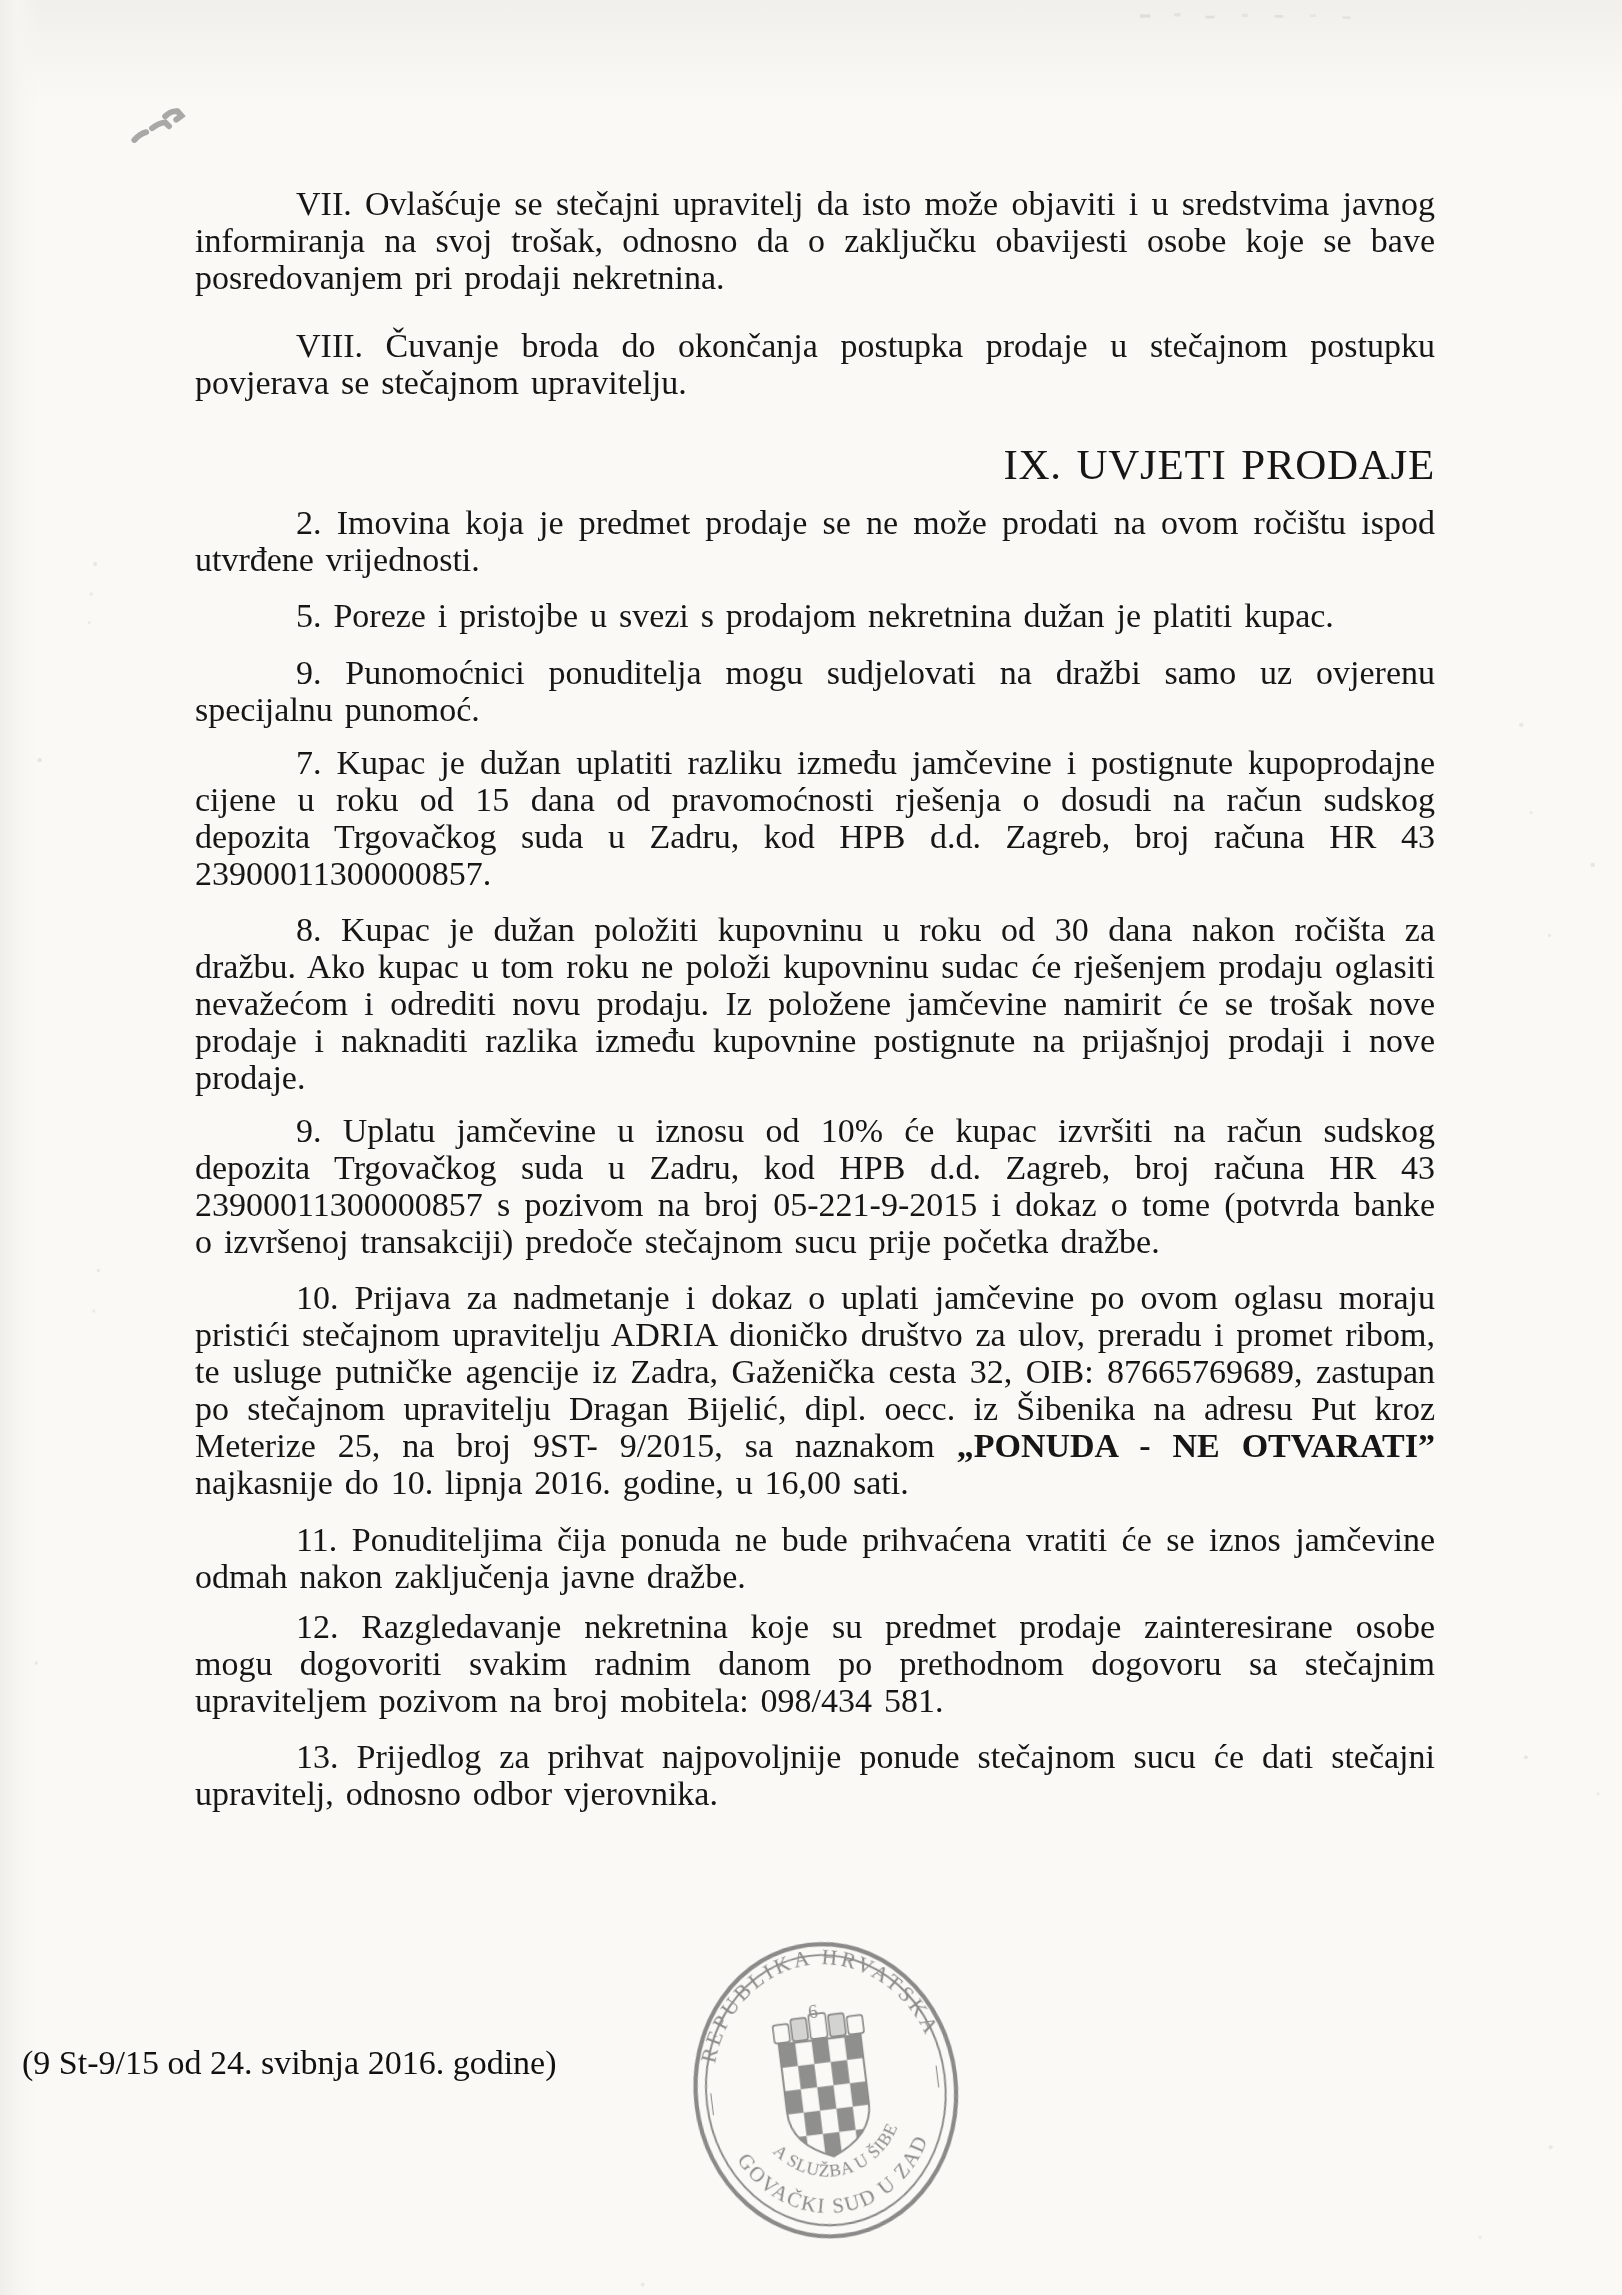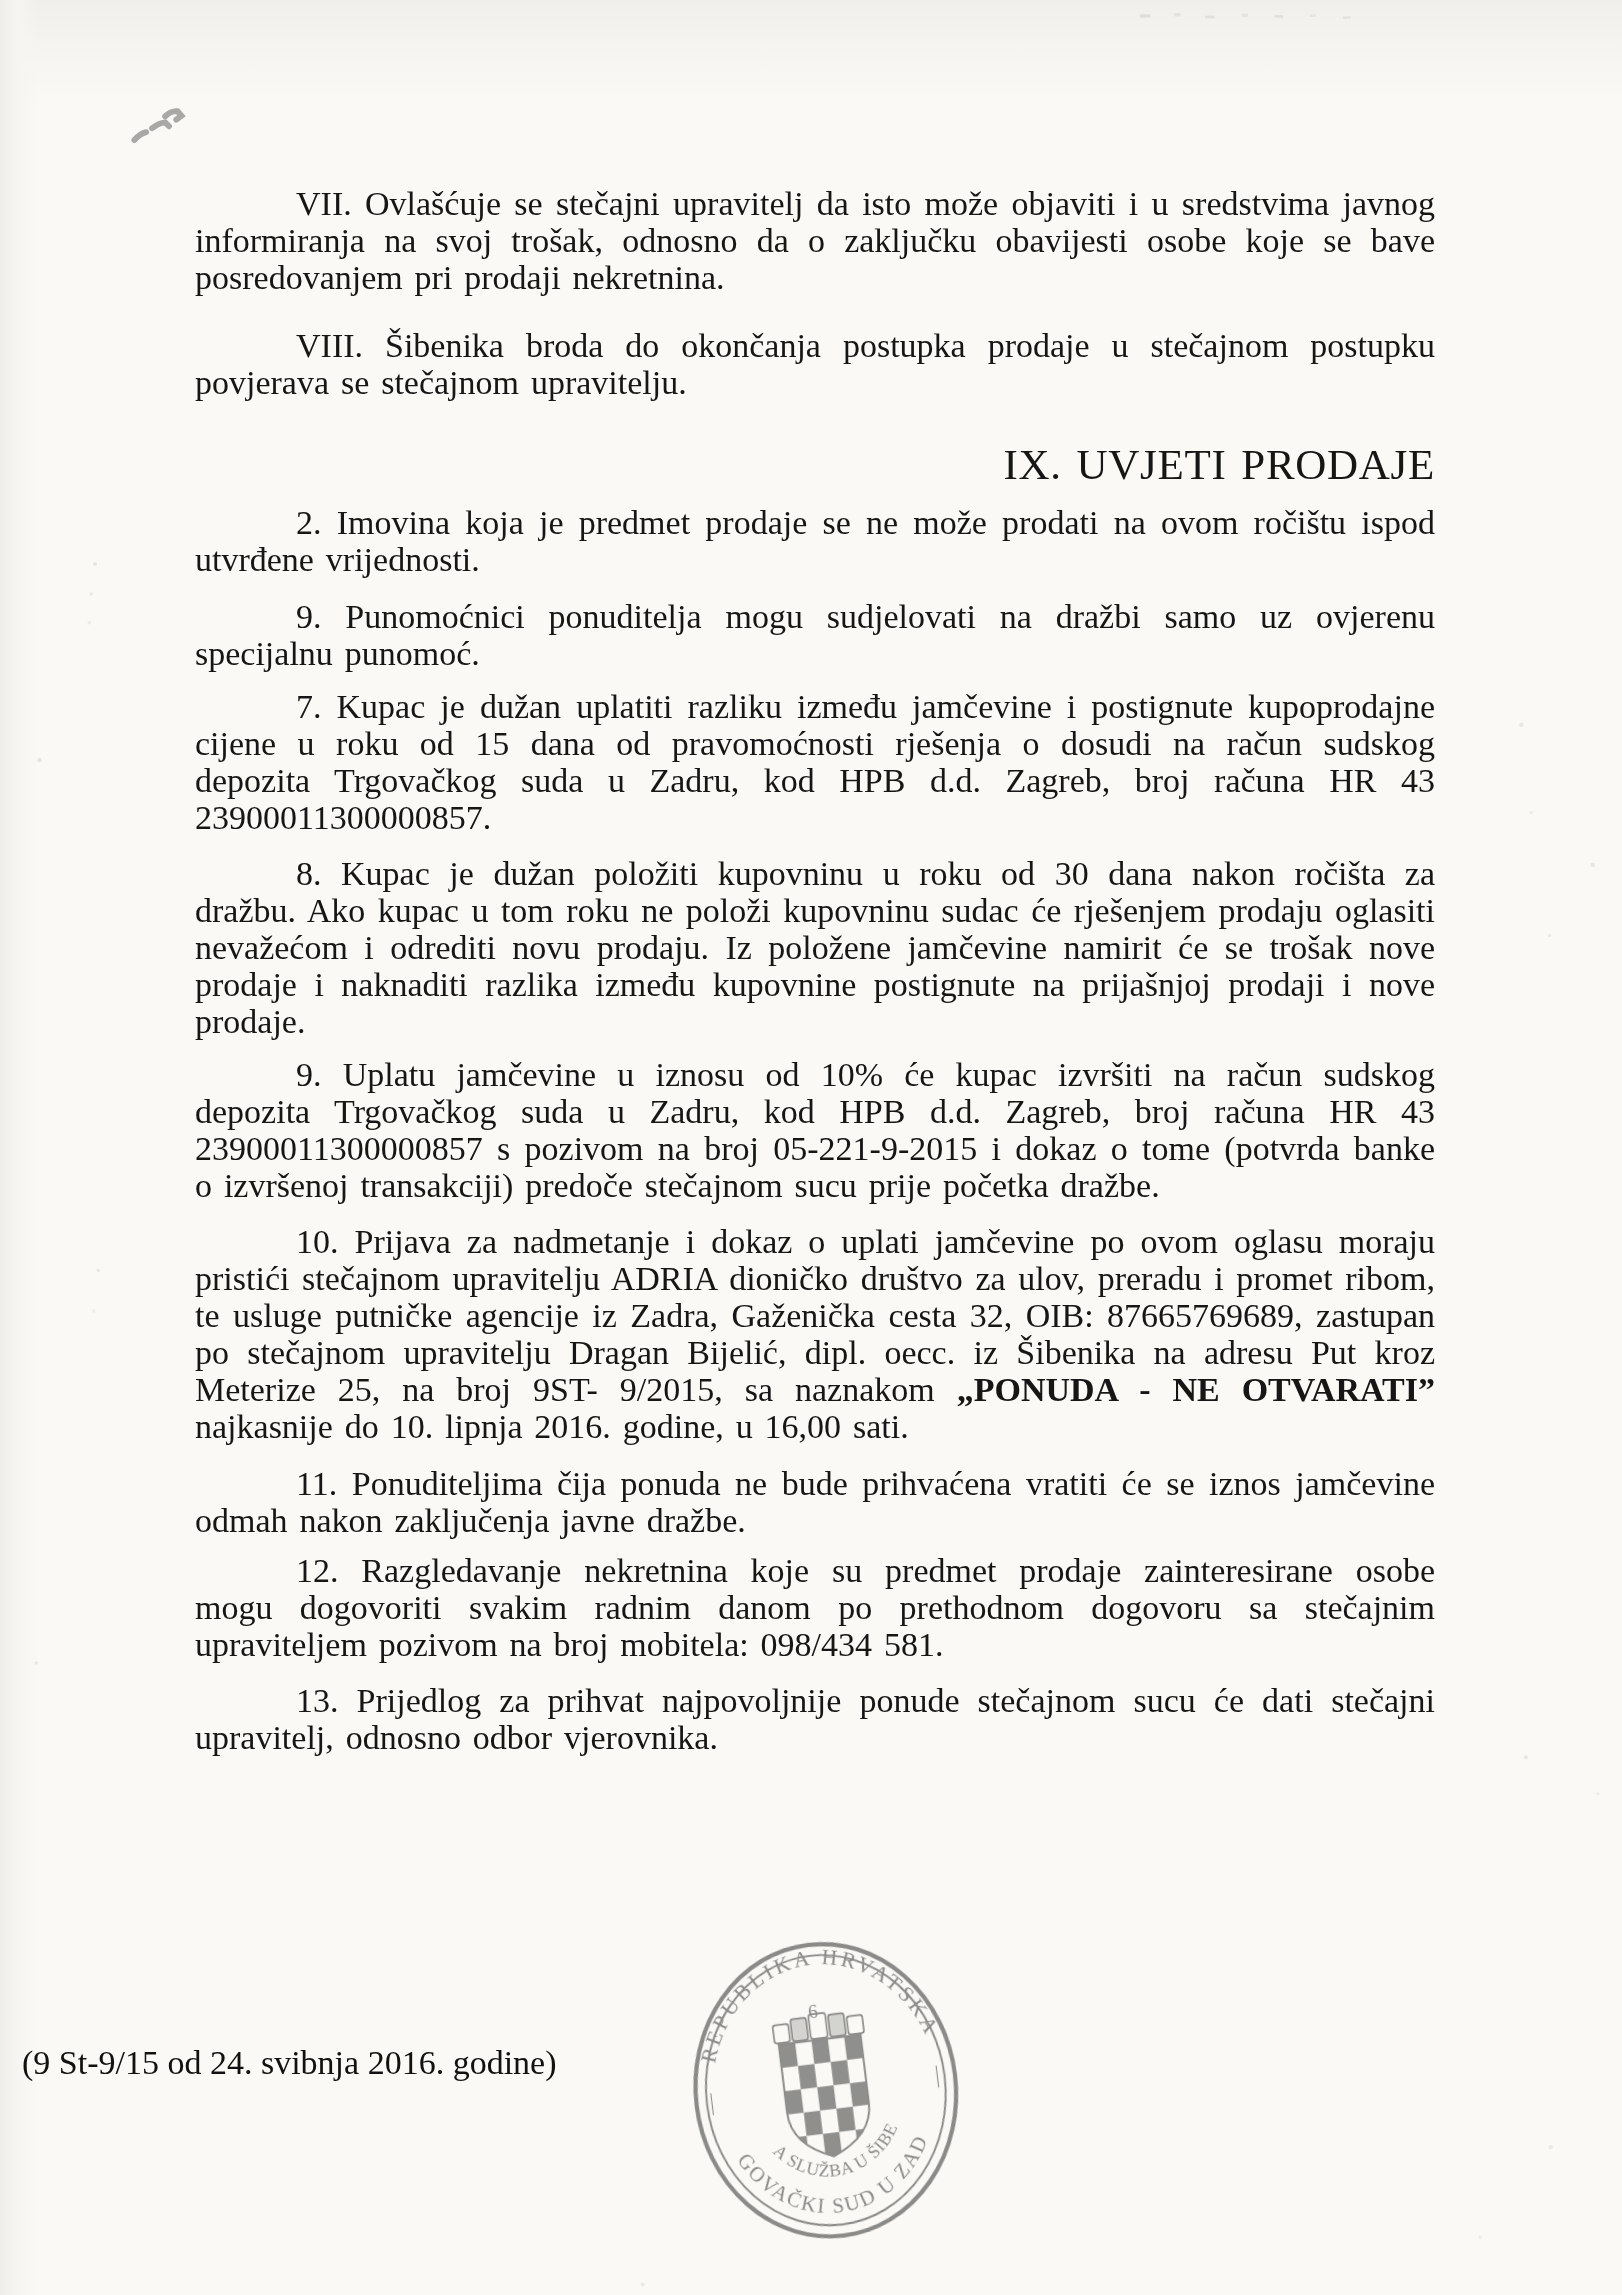--- a/index.html
+++ b/index.html
@@ -157,23 +157,24 @@
           <rect x="217.6" y="258" width="25.2" height="36"></rect>
         <rect x="142" y="294" width="25.2" height="36"></rect>
           <rect x="192.4" y="294" width="25.2" height="36"></rect>
           <rect x="242.8" y="294" width="25.2" height="36"></rect>
       </g>
     </g>
   </svg>
 
   <div class="content">
     <p class="para">VII. Ovlašćuje se stečajni upravitelj da isto može objaviti i u sredstvima javnog informiranja na svoj trošak, odnosno da o zaključku obavijesti osobe koje se bave posredovanjem pri prodaji nekretnina.</p>
-    <p class="para mt48">VIII. Šibenika broda do okončanja postupka prodaje u stečajnom postupku povjerava se stečajnom upravitelju.</p>
+    <p class="para mt48">VIII. Čuvanje broda do okončanja postupka prodaje u stečajnom postupku povjerava se stečajnom upravitelju.</p>
     <p class="heading mt58">IX. UVJETI PRODAJE</p>
     <p class="para mt20">2. Imovina koja je predmet prodaje se ne može prodati na ovom ročištu ispod utvrđene vrijednosti.</p>
+    <p class="para mt29">5. Poreze i pristojbe u svezi s prodajom nekretnina dužan je platiti kupac.</p>
     <p class="para mt30">9. Punomoćnici ponuditelja mogu sudjelovati na dražbi samo uz ovjerenu specijalnu punomoć.</p>
     <p class="para mt25">7. Kupac je dužan uplatiti razliku između jamčevine i postignute kupoprodajne cijene u roku od 15 dana od pravomoćnosti rješenja o dosudi na račun sudskog depozita Trgovačkog suda u Zadru, kod HPB d.d. Zagreb, broj računa HR 43 23900011300000857.</p>
     <p class="para mt29">8. Kupac je dužan položiti kupovninu u roku od 30 dana nakon ročišta za dražbu. Ako kupac u tom roku ne položi kupovninu sudac će rješenjem prodaju oglasiti nevažećom i odrediti novu prodaju. Iz položene jamčevine namirit će se trošak nove prodaje i naknaditi razlika između kupovnine postignute na prijašnjoj prodaji i nove prodaje.</p>
     <p class="para mt25">9. Uplatu jamčevine u iznosu od 10% će kupac izvršiti na račun sudskog depozita Trgovačkog suda u Zadru, kod HPB d.d. Zagreb, broj računa HR 43 23900011300000857 s pozivom na broj 05-221-9-2015 i dokaz o tome (potvrda banke o izvršenoj transakciji) predoče stečajnom sucu prije početka dražbe.</p>
     <p class="para mt29"><span>10. Prijava za nadmetanje i dokaz o uplati jamčevine po ovom oglasu moraju pristići stečajnom upravitelju ADRIA dioničko društvo za ulov, preradu i promet ribom, te usluge putničke agencije iz Zadra, Gaženička cesta 32, OIB: 87665769689, zastupan po stečajnom upravitelju Dragan Bijelić, dipl. oecc. iz Šibenika na adresu Put kroz Meterize 25, na broj 9ST- 9/2015, sa naznakom </span><span class="b">„PONUDA - NE OTVARATI”</span><span> najkasnije do 10. lipnja 2016. godine, u 16,00 sati.</span></p>
     <p class="para mt31">11. Ponuditeljima čija ponuda ne bude prihvaćena vratiti će se iznos jamčevine odmah nakon zaključenja javne dražbe.</p>
     <p class="para mt28">12. Razgledavanje nekretnina koje su predmet prodaje zainteresirane osobe mogu dogovoriti svakim radnim danom po prethodnom dogovoru sa stečajnim upraviteljem pozivom na broj mobitela: 098/434 581.</p>
     <p class="para mt29">13. Prijedlog za prihvat najpovoljnije ponude stečajnom sucu će dati stečajni upravitelj, odnosno odbor vjerovnika.</p>
   </div>
 

